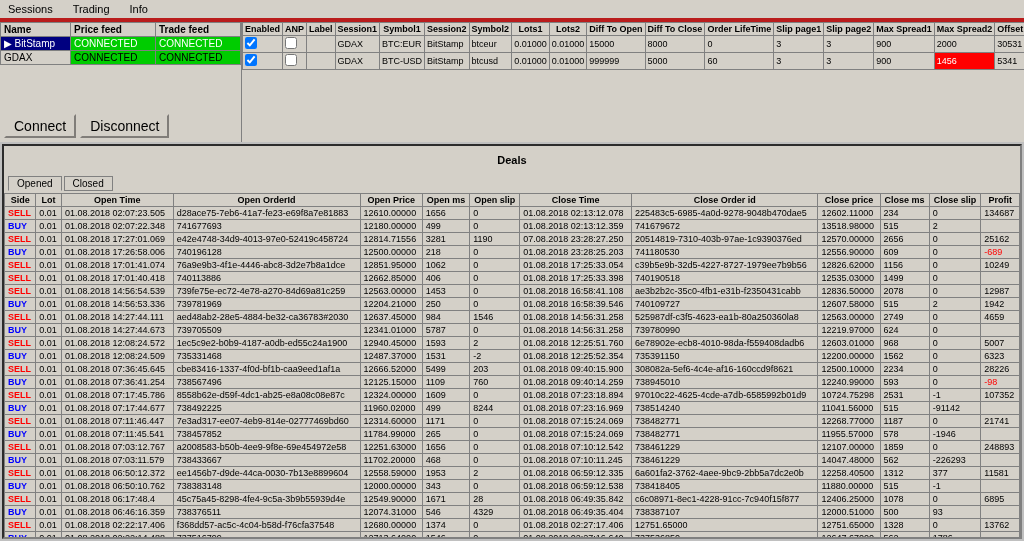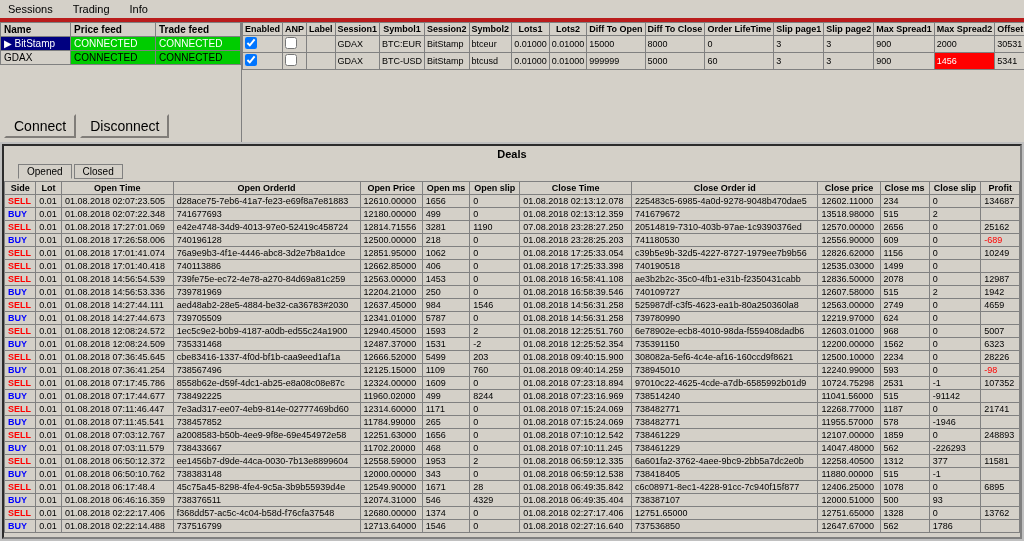--- a/index.html
+++ b/index.html
@@ -31,23 +31,23 @@
     .right-panel { flex: 1; overflow-x: auto; overflow-y: hidden; background: #d4d0c8; }
     
     .data-table { border-collapse: collapse; width: 100%; font-size: 9px; }
     .data-table th { background: #d4d0c8; border: 1px solid #808080; padding: 1px 2px; font-size: 9px; font-weight: bold; white-space: nowrap; }
     .data-table td { border: 1px solid #808080; padding: 1px 2px; white-space: nowrap; font-size: 9px; }
     .cell-red { background: #ff0000 !important; color: white !important; }
     
     
     .bottom-section { flex: 1; display: flex; flex-direction: column; background: #d4d0c8; border: 2px inset #808080; margin: 2px; overflow: hidden; }
     
-    .deals-title { text-align: center; font-size: 11px; font-weight: bold; padding: 2px; background: #d4d0c8; }
-    
-    .deals-tabs { display: flex; padding: 2px 14px; gap: 2px; }
+    .deals-title { text-align: center; font-size: 11px; font-weight: bold; padding: 8px; background: #d4d0c8; }
+    
+    .deals-tabs { display: flex; padding: 2px 4px; gap: 2px; }
     .deals-tab { font-size: 10px; padding: 1px 8px; border: 1px solid #808080; cursor: pointer; background: #d4d0c8; }
     .deals-tab.active { background: #d4d0c8; border-bottom: 1px solid #d4d0c8; }
     
     .deals-table-container { flex: 1; overflow-y: auto; overflow-x: auto; }
     
     .deals-table { border-collapse: collapse; width: 100%; font-size: 9px; }
     .deals-table th { background: #d4d0c8; border: 1px solid #808080; padding: 1px 3px; font-size: 9px; font-weight: bold; white-space: nowrap; position: sticky; top: 0; z-index: 1; }
     .deals-table td { border: 1px solid #808080; padding: 1px 3px; white-space: nowrap; font-size: 9px; }
     .sell-text { color: #ff0000; font-weight: bold; }
     .buy-text { color: #0000ff; font-weight: bold; }

